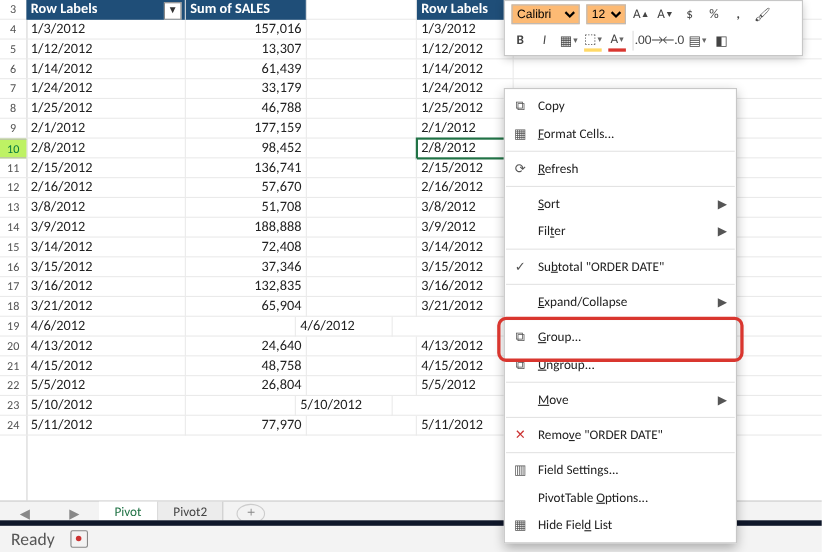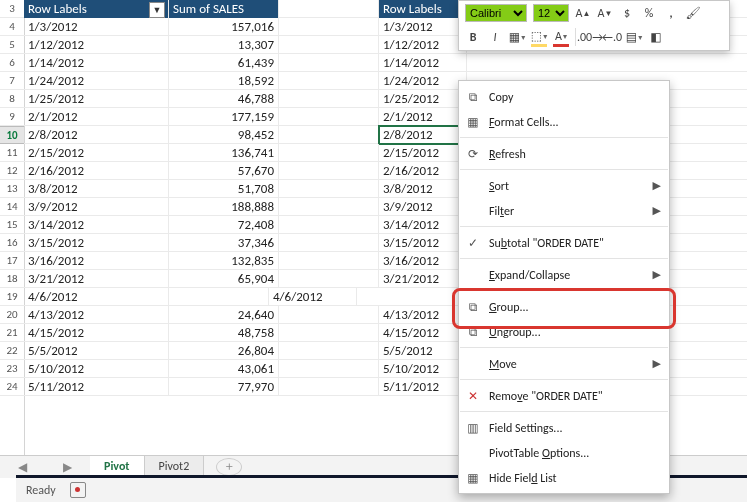--- a/index.html
+++ b/index.html
@@ -1,44 +1,44 @@
 <!DOCTYPE html>
 <html><head>
 <meta charset="utf-8">
 <style>
   html,body{margin:0;padding:0;font-family:Calibri,Arial,sans-serif;font-size:13px;color:#222;background:#fff;width:747px;height:502px;overflow:hidden}
   .sheet{position:absolute;left:0;top:0;right:0;bottom:46px;}
   .hdrcol{position:absolute;left:0;top:0;width:24px;bottom:0;background:#fff;border-right:1px solid #d4d4d4}
   .hdrcol .rn{height:18px;line-height:18px;text-align:center;font-size:11px;color:#555;border-bottom:1px solid #eaeaea;box-sizing:border-box}
-  .hdrcol .rn.sel{background:#e5e5e5;color:#0a7b3e;font-weight:bold;border-top:1px solid #bbb;border-bottom:1px solid #bbb}
+  .hdrcol .rn.sel{background:#bef264;color:#0a7b3e;font-weight:normal;border-top:1px solid #bbb;border-bottom:1px solid #bbb}
   .grid{position:absolute;left:24px;right:0;top:0;bottom:0}
   .row{height:18px;display:flex;border-bottom:1px solid #eaeaea;box-sizing:border-box}
   .cell{height:18px;line-height:18px;padding:0 4px;box-sizing:border-box;border-right:1px solid #eaeaea;white-space:nowrap;overflow:hidden}
   .cA{width:145px}
   .cB{width:110px;text-align:right}
   .cGap{width:100px}
   .cD{width:88px}
-  .hdr{background:#1f4e78;color:#fff;font-weight:normal;display:flex;align-items:center;position:relative}
+  .hdr{background:#1f4e78;color:#fff;font-weight:bold;display:flex;align-items:center;position:relative}
   .hdr .drop{position:absolute;right:3px;top:2px;width:14px;height:14px;background:#fff;border:1px solid #888;display:flex;align-items:center;justify-content:center;font-size:9px;color:#333}
   .selcell{outline:2px solid #217346;outline-offset:-1px;background:#fff}
   
   .tabs{position:absolute;left:0;right:0;bottom:24px;height:22px;background:#f3f3f3;border-top:1px solid #ccc;display:flex;align-items:center;font-size:12px}
   .tabs .nav{width:90px;display:flex;justify-content:space-around;color:#888}
   .tab{padding:0 14px;height:21px;line-height:21px;border-right:1px solid #ccc;color:#444;background:#ececec}
-  .tab.active{background:#fff;border-bottom:2px solid #217346;color:#217346;font-weight:bold}
+  .tab.active{background:#fff;border-bottom:2px solid #217346;color:#217346;font-weight:normal}
   .tabs .add{width:24px;text-align:center;color:#888;border:1px solid #ccc;border-radius:50%;height:16px;line-height:14px;margin-left:12px;font-size:12px}
   
-  .status{position:absolute;left:16px;right:0;bottom:0;height:24px;background:#f3f3f3;border-top:3px solid #0f172a;display:flex;align-items:center;font-size:12px;color:#555;padding:0 10px}
+  .status{position:absolute;left:0;right:0;bottom:0;height:24px;background:#f3f3f3;border-top:5px solid #0f172a;display:flex;align-items:center;font-size:16px;color:#555;padding:0 10px}
   .status .rec{width:14px;height:14px;border:1px solid #888;border-radius:2px;margin-left:14px;position:relative}
   .status .rec:after{content:"";position:absolute;width:5px;height:5px;border-radius:50%;background:#c33;left:4px;top:4px}
   
   .minitb{position:absolute;left:458px;top:0;width:270px;height:49px;background:#fff;border:1px solid #c7c7c7;box-shadow:0 3px 8px rgba(0,0,0,.25);z-index:5;font-size:12px;color:#333}
   .minitb .r{display:flex;align-items:center;height:24px;padding:0 6px;gap:6px}
   .minitb .sep{width:1px;height:18px;background:#ddd}
-  .minitb select,.minitb .sel{font-size:11px;height:18px;border:1px solid #bbb;background:#84cc16}
+  .minitb select,.minitb .sel{font-size:11px;height:18px;border:1px solid #bbb;background:#fdba74}
   .minitb .ico{width:16px;height:16px;display:flex;align-items:center;justify-content:center;font-size:12px;color:#444}
   .minitb .b{font-weight:bold}
   .minitb .i{font-style:italic}
   .minitb .arrow:after{content:"▾";font-size:8px;color:#666;margin-left:1px}
   
   .ctx{position:absolute;left:458px;top:80px;width:210px;background:#fff;border:1px solid #c7c7c7;box-shadow:0 4px 10px rgba(0,0,0,.3);z-index:6;padding:3px 0;font-size:12px}
   .ctx .mi{height:25px;display:flex;align-items:center;padding:0 10px 0 30px;position:relative;color:#222}
   .ctx .mi .ic{position:absolute;left:6px;width:16px;text-align:center;font-size:12px;color:#555}
   .ctx .mi .ar{position:absolute;right:8px;color:#555;font-size:11px}
   .ctx .div{height:1px;background:#e3e3e3;margin:3px 1px}
@@ -96,21 +96,21 @@
         <div class="cell cD">1/12/2012</div>
       </div>
       <div class="row">
         <div class="cell cA">1/14/2012</div>
         <div class="cell cB">61,439</div>
         <div class="cell cGap"></div>
         <div class="cell cD">1/14/2012</div>
       </div>
       <div class="row">
         <div class="cell cA">1/24/2012</div>
-        <div class="cell cB">18,592</div>
+        <div class="cell cB">33,179</div>
         <div class="cell cGap"></div>
         <div class="cell cD">1/24/2012</div>
       </div>
       <div class="row">
         <div class="cell cA">1/25/2012</div>
         <div class="cell cB">46,788</div>
         <div class="cell cGap"></div>
         <div class="cell cD">1/25/2012</div>
       </div>
       <div class="row">
@@ -191,21 +191,20 @@
         <div class="cell cD">4/15/2012</div>
       </div>
       <div class="row">
         <div class="cell cA">5/5/2012</div>
         <div class="cell cB">26,804</div>
         <div class="cell cGap"></div>
         <div class="cell cD">5/5/2012</div>
       </div>
       <div class="row">
         <div class="cell cA">5/10/2012</div>
-        <div class="cell cB">43,061</div>
         <div class="cell cGap"></div>
         <div class="cell cD">5/10/2012</div>
       </div>
       <div class="row">
         <div class="cell cA">5/11/2012</div>
         <div class="cell cB">77,970</div>
         <div class="cell cGap"></div>
         <div class="cell cD">5/11/2012</div>
       </div>
     </div>

